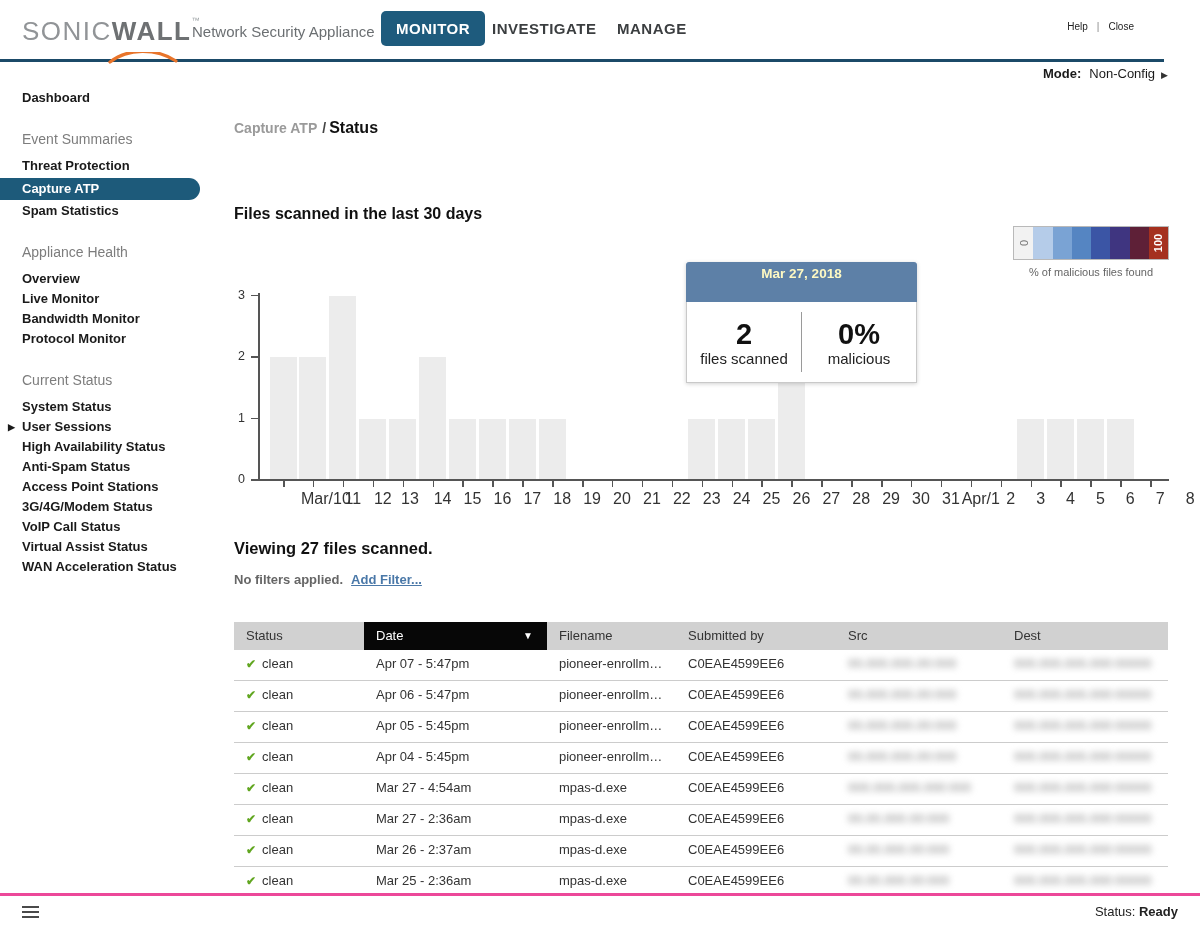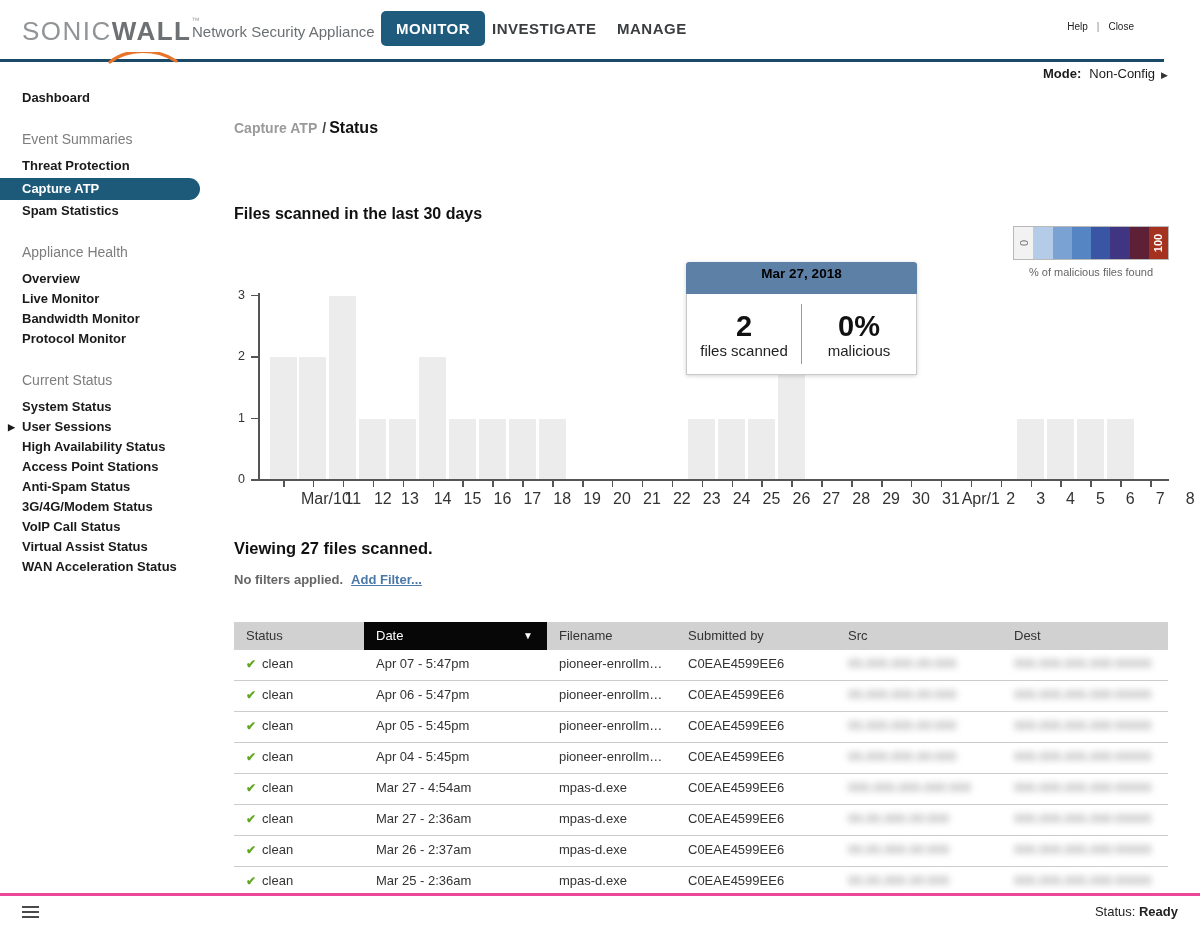--- a/index.html
+++ b/index.html
@@ -52,21 +52,21 @@
   .legend-caption { position:absolute; left:1005px; top:266px; width:172px; text-align:center; font-size:11px; color:#666; }
 
   
   .axis { position:absolute; background:#555; }
   .ytick-label { position:absolute; width:20px; text-align:right; font-size:12.5px; color:#333; }
   .xtick-label { position:absolute; width:44px; text-align:center; font-size:16px; color:#333;margin-left:40px; }
   .bar { position:absolute; background:#ececec; z-index:1; }
 
   
   .tooltip { position:absolute; left:686px; top:262px; width:231px; z-index:5; box-shadow:0 1px 4px rgba(0,0,0,.18); }
-  .tooltip-head { height:32px; line-height:24px; text-align:center; background:#5d80a7; color:#000000; font-size:13.5px; font-weight:bold; border-radius:3px 3px 0 0; }
+  .tooltip-head { height:40px; line-height:24px; text-align:center; background:#5d80a7; color:#fef9c3; font-size:13.5px; font-weight:bold; border-radius:3px 3px 0 0; }
   .tooltip-body { display:flex; align-items:stretch; background:#fff; border:1px solid #c9c9c9; border-top:none; height:81px; }
   .tooltip-cell { flex:1; display:flex; flex-direction:column; justify-content:center; align-items:center; }
   .tooltip-num { font-size:29px; font-weight:bold; color:#111; line-height:32px; }
   .tooltip-sub { font-size:15px; color:#222; }
   .tooltip-divider { width:1px; background:#9a9a9a; margin:10px 0; }
 
   
   .viewing-line { position:absolute; left:234px; top:539px; font-size:16.5px; font-weight:bold; color:#111; }
   .filter-line { position:absolute; left:234px; top:572px; font-size:13px; font-weight:bold; color:#666; }
   .add-filter { color:#4a78a8; text-decoration:underline; margin-left:8px; cursor:pointer; font-weight:bold; }
@@ -123,22 +123,22 @@
         <div class="side-item" data-interactable="true"><span data-interactable="false">Spam Statistics</span></div>
         <div class="sec-title" data-interactable="false">Appliance Health</div>
         <div class="side-item" data-interactable="true"><span data-interactable="false">Overview</span></div>
         <div class="side-item" data-interactable="true"><span data-interactable="false">Live Monitor</span></div>
         <div class="side-item" data-interactable="true"><span data-interactable="false">Bandwidth Monitor</span></div>
         <div class="side-item" data-interactable="true"><span data-interactable="false">Protocol Monitor</span></div>
         <div class="sec-title" data-interactable="false">Current Status</div>
         <div class="side-item" data-interactable="true"><span data-interactable="false">System Status</span></div>
         <div class="side-item" data-interactable="true"><span class="expand-arrow" data-interactable="true">▶</span><span data-interactable="false">User Sessions</span></div>
         <div class="side-item" data-interactable="true"><span data-interactable="false">High Availability Status</span></div>
+        <div class="side-item" data-interactable="true"><span data-interactable="false">Anti-Spam Status</span></div>
         <div class="side-item" data-interactable="true"><span data-interactable="false">Access Point Stations</span></div>
-        <div class="side-item" data-interactable="true"><span data-interactable="false">Anti-Spam Status</span></div>
         <div class="side-item" data-interactable="true"><span data-interactable="false">3G/4G/Modem Status</span></div>
         <div class="side-item" data-interactable="true"><span data-interactable="false">VoIP Call Status</span></div>
         <div class="side-item" data-interactable="true"><span data-interactable="false">Virtual Assist Status</span></div>
         <div class="side-item" data-interactable="true"><span data-interactable="false">WAN Acceleration Status</span></div>
       </div>
   </div>
 
   <div class="breadcrumb" data-interactable="false">
     <span class="crumb-parent" data-interactable="true">Capture ATP</span><span class="crumb-sep" data-interactable="false">/</span><span class="crumb-current" data-interactable="false">Status</span>
   </div>

